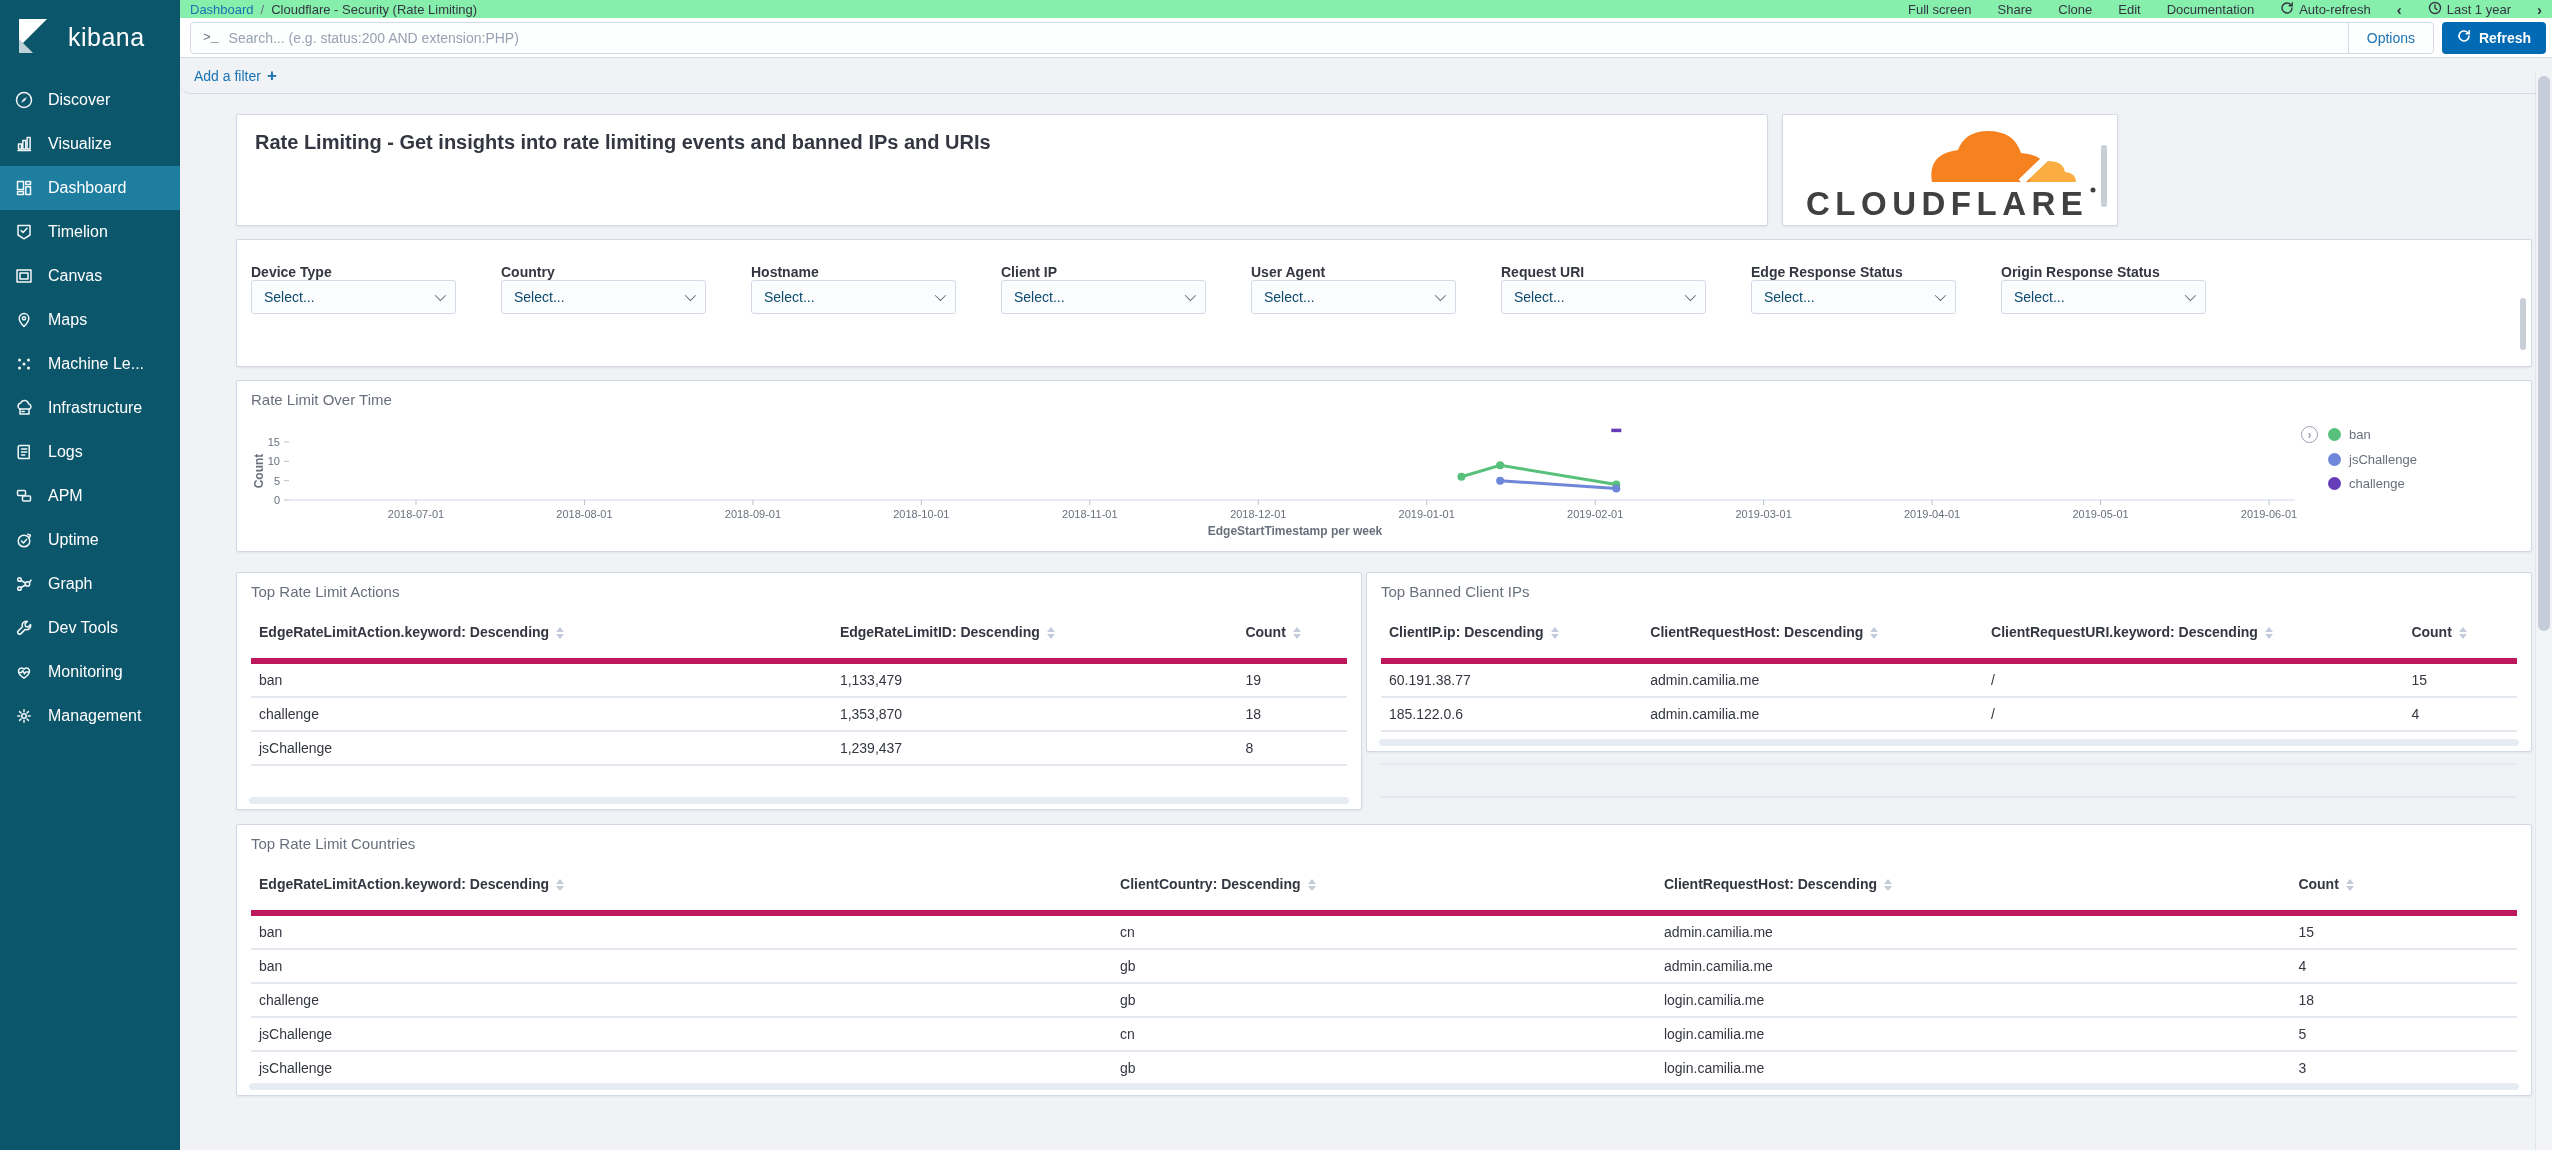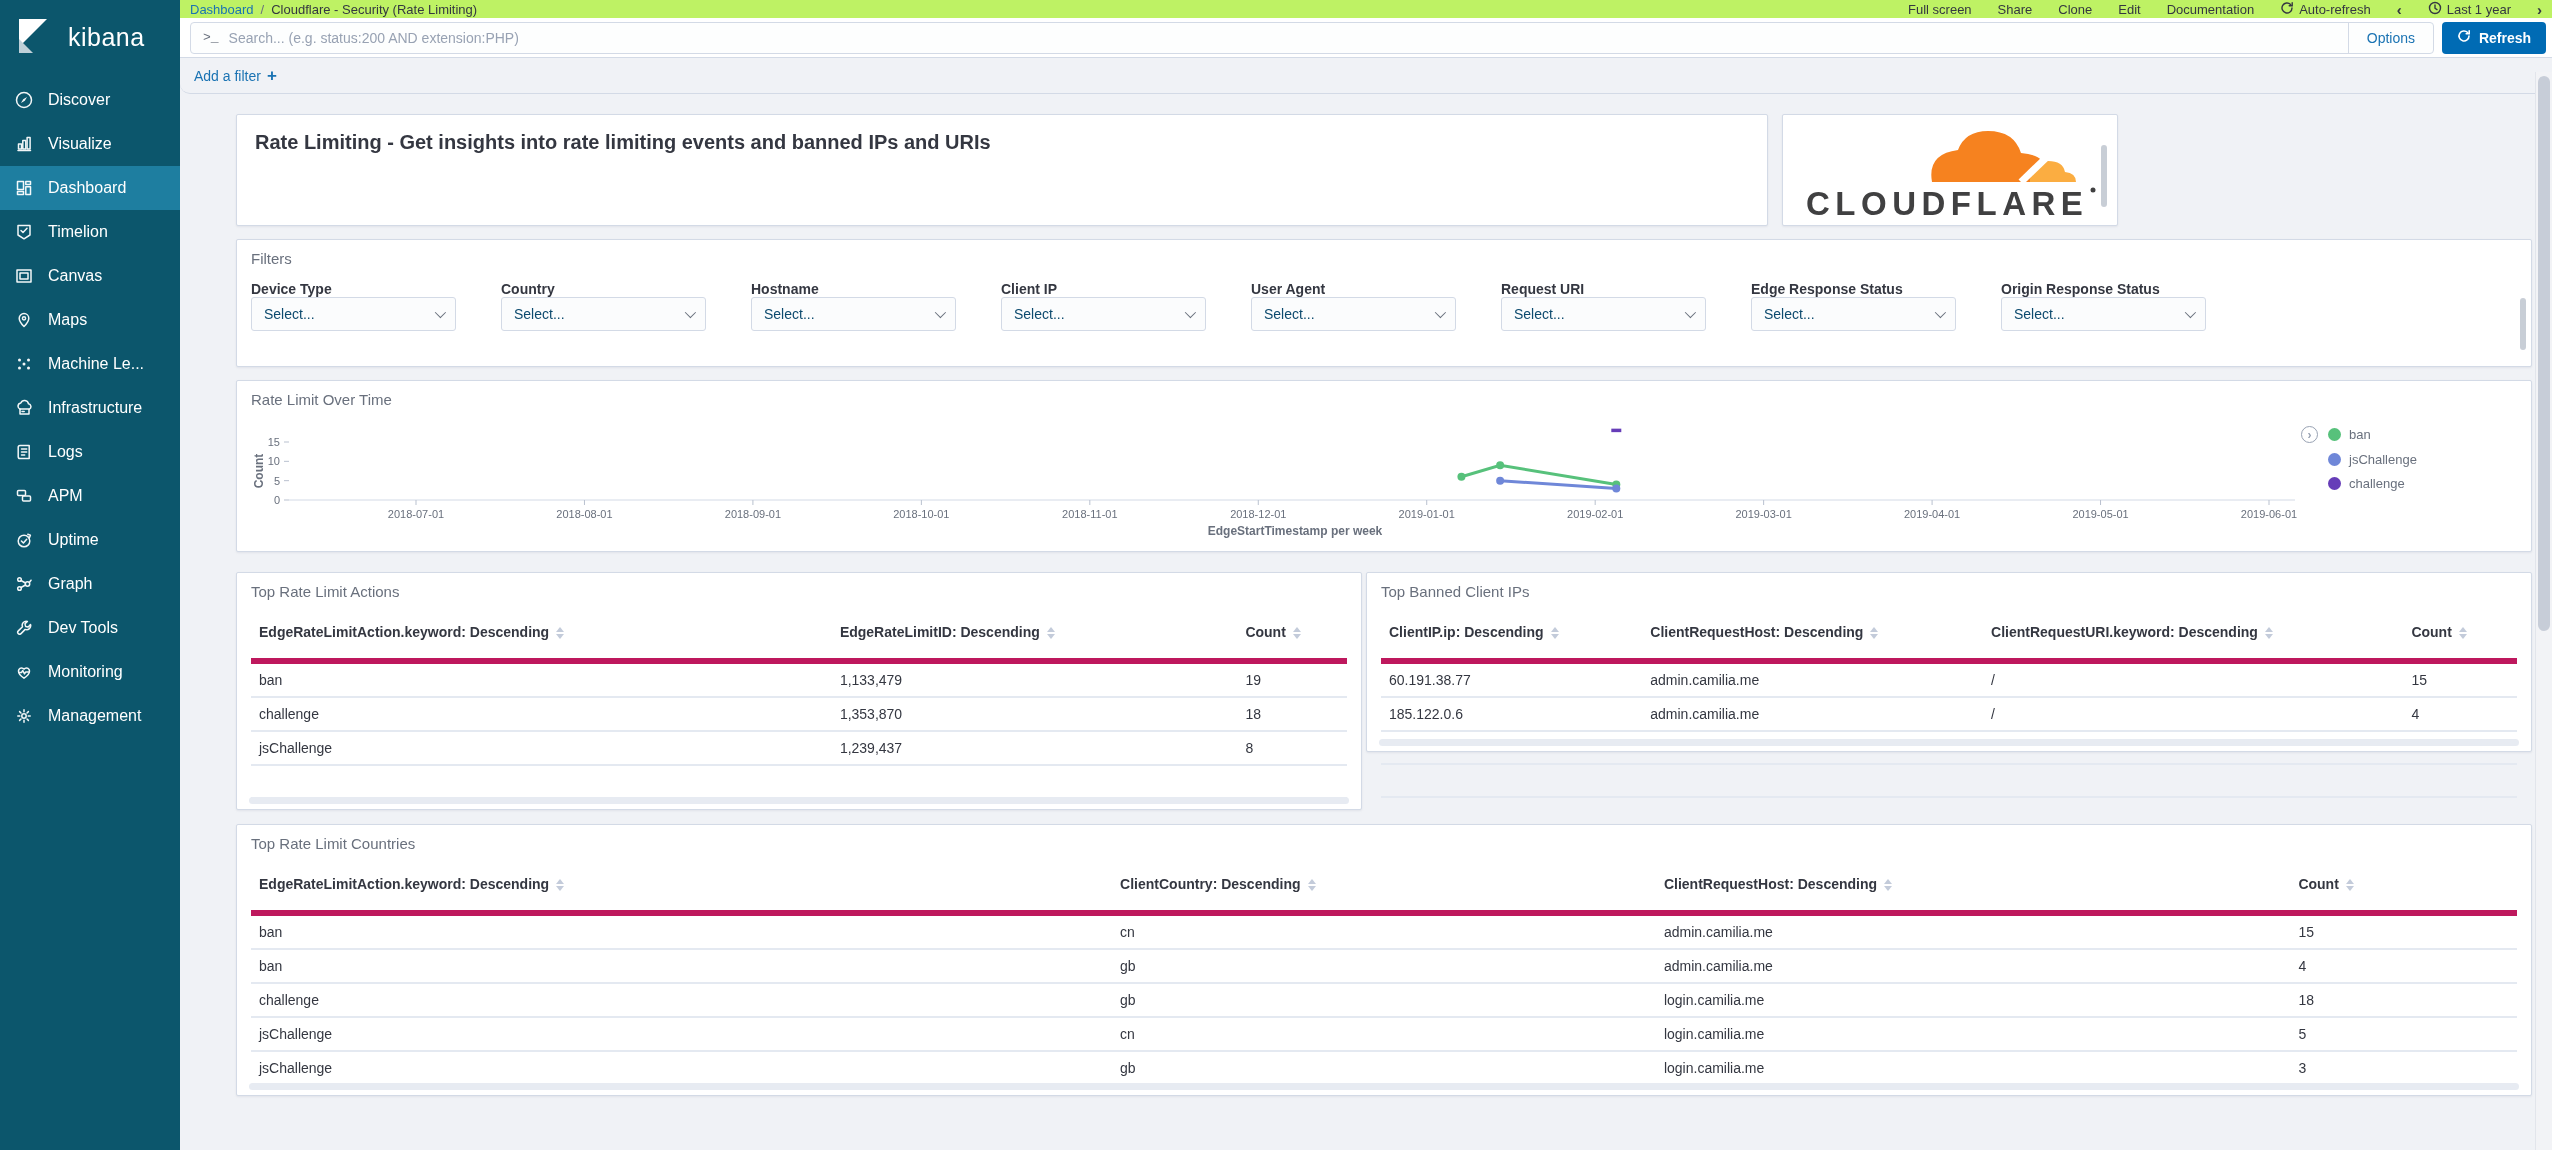--- a/index.html
+++ b/index.html
@@ -11,21 +11,21 @@
   .sidebar { width:180px; min-width:180px; background:#0c566c; color:#fff; display:flex; flex-direction:column; }
   .logo-row { display:flex; align-items:center; gap:14px; padding:14px 0 18px 12px; }
   .logo-text { font-size:25px; font-weight:500; letter-spacing:.5px; }
   .nav-item { display:flex; align-items:center; gap:14px; height:44px; padding-left:14px; font-size:16px; cursor:pointer; }
   .nav-item.active { background:#1e7ea0; }
   .nav-item .icn { width:20px; height:20px; display:flex; }
   .nav-item svg { stroke:#fff; fill:none; stroke-width:1.5; stroke-linecap:round; stroke-linejoin:round; opacity:.95; }
 
   
   .main { flex:1; display:flex; flex-direction:column; position:relative; }
-  .crumb-row { height:18px; background:#bef264; display:flex; align-items:center; justify-content:space-between; padding:0 10px 0 10px; font-size:13px; }
+  .crumb-row { height:18px; background:#86efac; display:flex; align-items:center; justify-content:space-between; padding:0 10px 0 10px; font-size:13px; }
   .crumb-link { color:#1a73b3; cursor:pointer; }
   .crumb-sep { color:#69707d; margin:0 7px; }
   .top-menu { display:flex; align-items:center; gap:26px; font-size:13px; color:#343741; }
   .top-menu .mi { cursor:pointer; display:flex; align-items:center; gap:5px; }
   .chev { font-weight:bold; font-size:15px; color:#343741; cursor:pointer; }
   .hicon svg { stroke:#343741; fill:none; stroke-width:1.4; stroke-linecap:round; }
 
   .search-row { height:40px; background:#fff; border-bottom:1px solid #d3dae6; display:flex; align-items:center; padding:0 6px 0 10px; gap:8px; }
   .search-box { flex:1; height:32px; border:1px solid #d3dae6; border-radius:4px; background:#fdfefe; display:flex; align-items:center; }
   .prompt { font-family:"Liberation Mono","DejaVu Sans Mono",monospace; color:#69707d; font-size:13px; padding:0 10px 0 12px; }
@@ -317,21 +317,20 @@
             <path fill="#fbad41" d="M240 64 q-1 -19 18 -21 q15 0 17 11 q11 1 11 10 Z"></path>
             <path d="M231 64 L258 38" stroke="#ffffff" stroke-width="7" fill="none"></path>
             <text x="16" y="97" font-size="33" font-weight="bold" fill="#404041" letter-spacing="5.5" font-family="Liberation Sans, DejaVu Sans, sans-serif">CLOUDFLARE</text>
             <circle cx="303" cy="72" r="2.5" fill="#404041"></circle>
           </svg>
           <div class="vscroll" style="right:10px; top:30px; height:62px;"></div>
         </div>
       </div>
 
       <div class="panel filters-panel">
-        <div class="panel-title">Filters</div>
         <div class="filters-row">
           <div class="filter-group">
             <div class="filter-label">Device Type</div>
             <div class="select">
                 <span class="select-ph">Select...</span>
                 <span class="caret"></span>
               </div>
           </div>
           <div class="filter-group">
             <div class="filter-label">Country</div>

